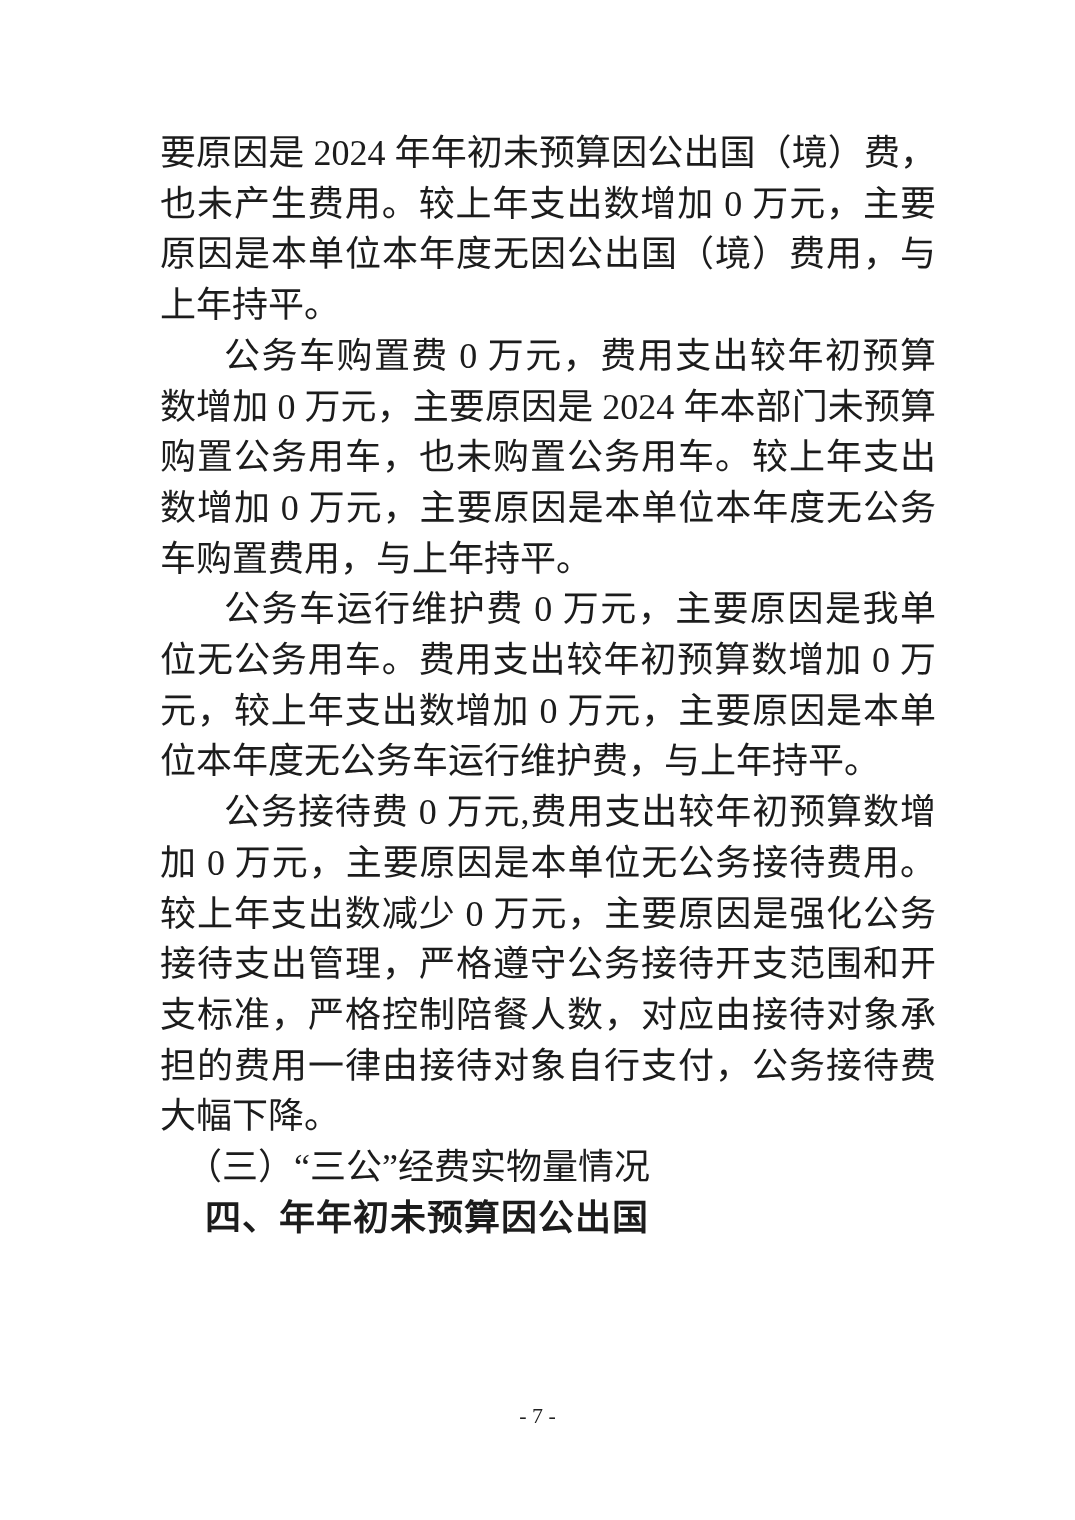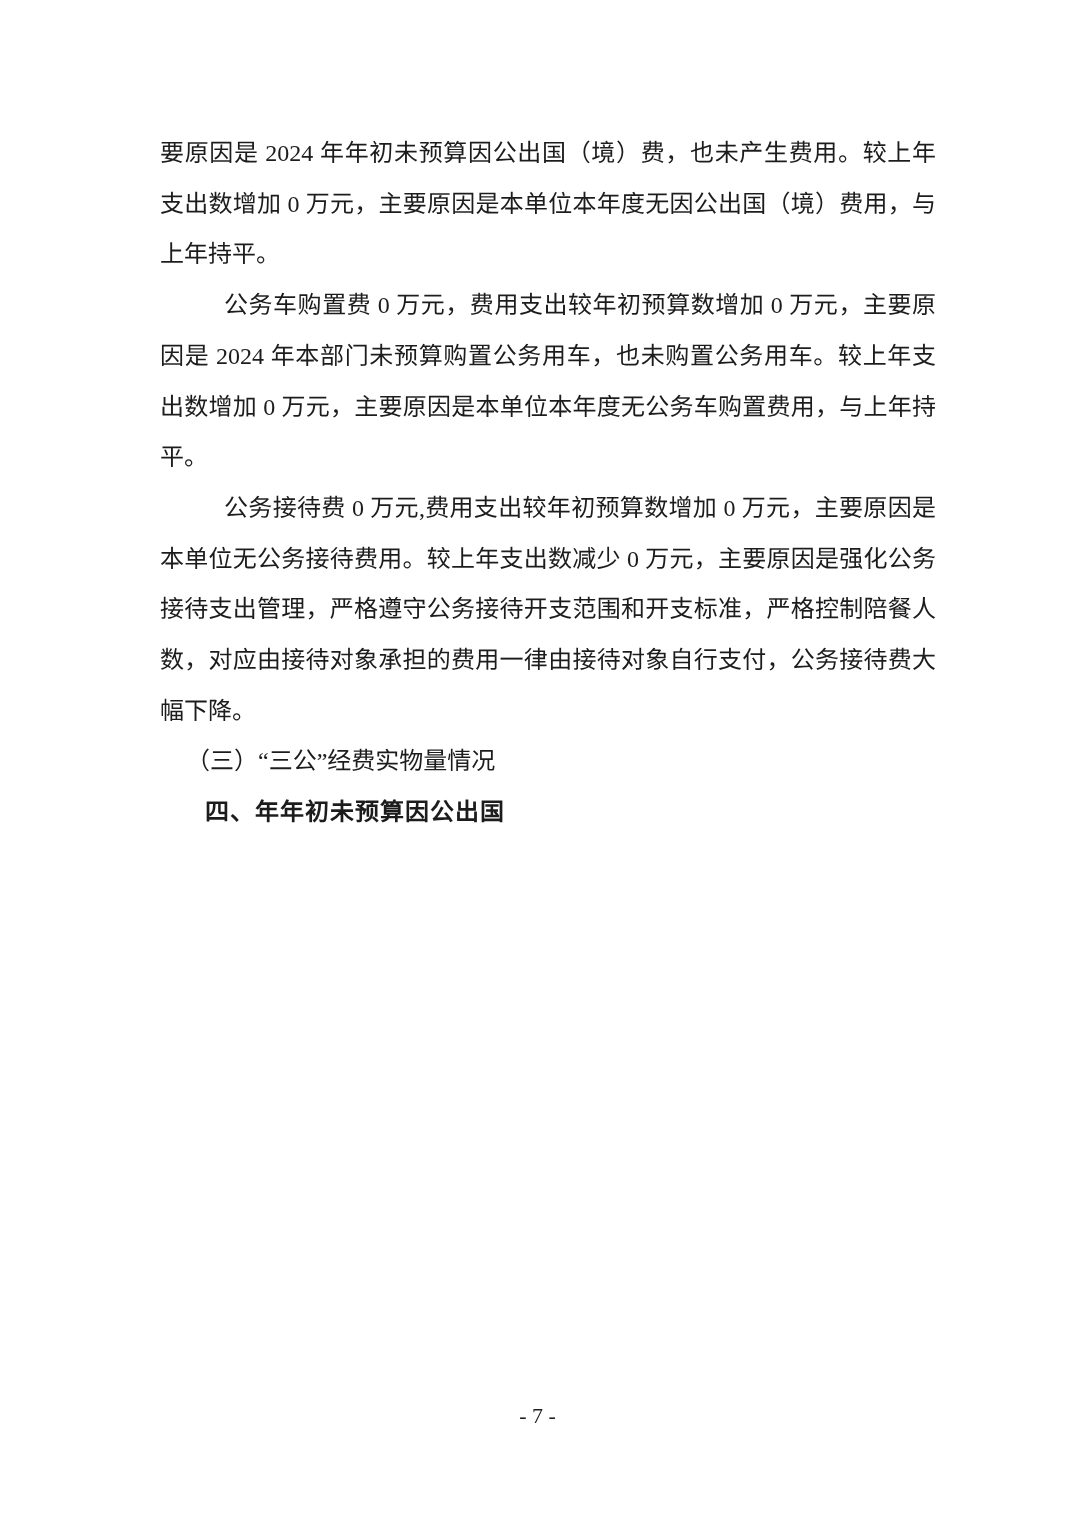--- a/index.html
+++ b/index.html
@@ -18,21 +18,21 @@
     overflow: hidden;
   }
   .text-block {
     position: absolute;
     left: 160px;
     top: 128px;
     width: 776px;
   }
   .text-block p {
     margin: 0;
-    font-size: 24px;
+    font-size: 36px;
     line-height: 50.7px;
     text-align: justify;
     text-justify: inter-ideograph;
     word-break: normal;
   }
   
   p.cont {
     text-indent: 0;
   }
   
@@ -67,20 +67,21 @@
 <body>
 
 <div class="page">
 
   <div class="text-block">
 
     <p class="cont">要原因是 2024 年年初未预算因公出国（境）费，也未产生费用。较上年支出数增加 0 万元，主要原因是本单位本年度无因公出国（境）费用，与上年持平。</p>
 
     <p class="body">公务车购置费 0 万元，费用支出较年初预算数增加 0 万元，主要原因是 2024 年本部门未预算购置公务用车，也未购置公务用车。较上年支出数增加 0 万元，主要原因是本单位本年度无公务车购置费用，与上年持平。</p>
 
+    <p class="body">公务车运行维护费 0 万元，主要原因是我单位无公务用车。费用支出较年初预算数增加 0 万元，较上年支出数增加 0 万元，主要原因是本单位本年度无公务车运行维护费，与上年持平。</p>
 
     <p class="body">公务接待费 0 万元,费用支出较年初预算数增加 0 万元，主要原因是本单位无公务接待费用。较上年支出数减少 0 万元，主要原因是强化公务接待支出管理，严格遵守公务接待开支范围和开支标准，严格控制陪餐人数，对应由接待对象承担的费用一律由接待对象自行支付，公务接待费大幅下降。</p>
 
     <p class="h-kai">（三）“三公”经费实物量情况</p>
 
 
     <p class="h-hei">四、年年初未预算因公出国</p>
 
 
   </div>

